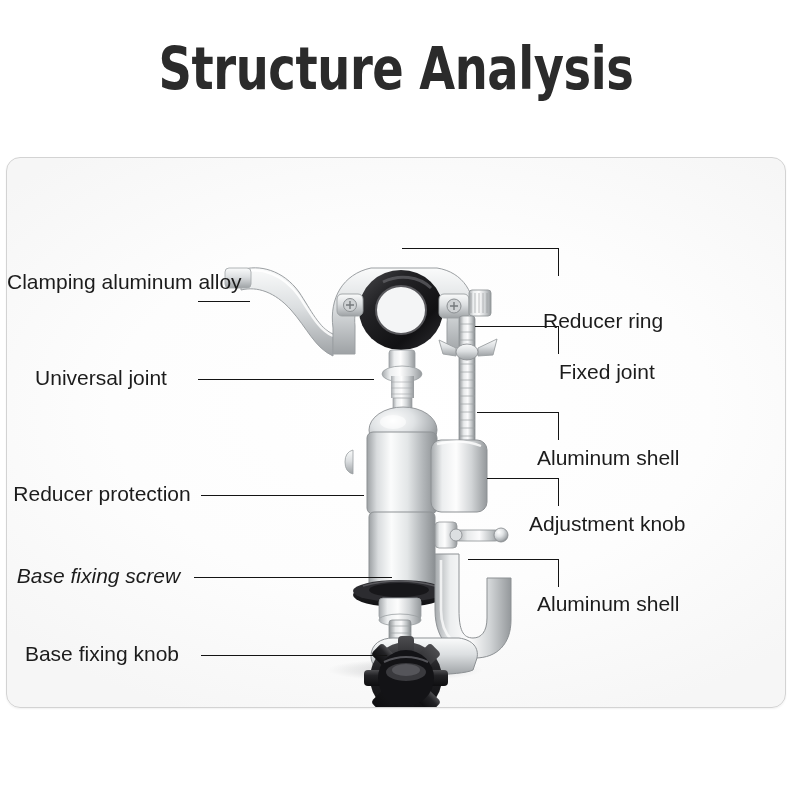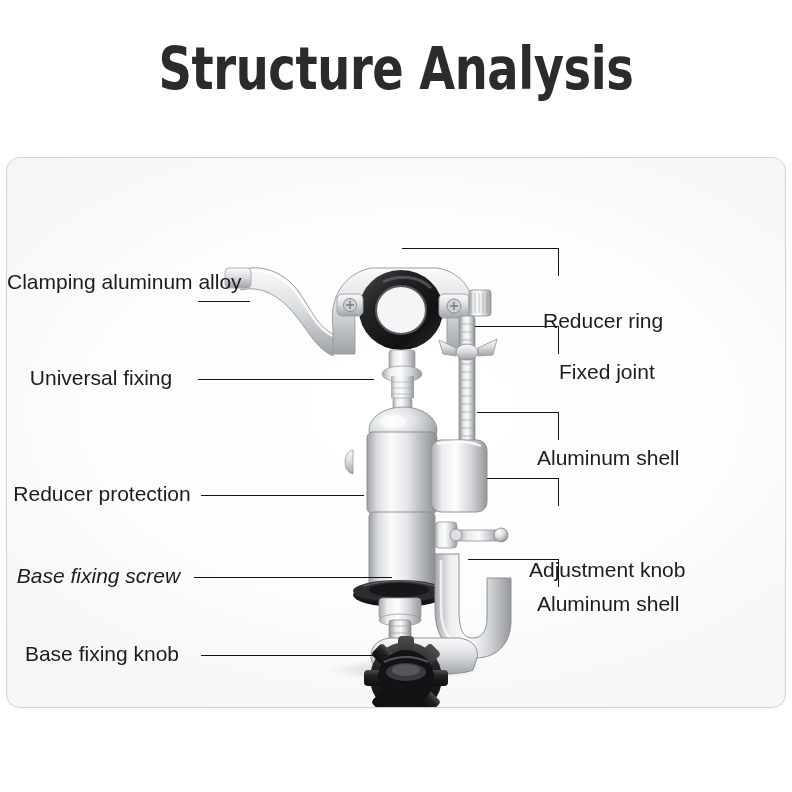--- a/index.html
+++ b/index.html
@@ -301,31 +301,31 @@
   <div class="leader-v" style="left:551px; top:254px; height:28px;"></div>
 
   <div class="leader-h" style="left:480px; top:320px; width:72px;"></div>
   <div class="leader-v" style="left:551px; top:320px; height:28px;"></div>
 
   <div class="leader-h" style="left:461px; top:401px; width:91px;"></div>
   <div class="leader-v" style="left:551px; top:401px; height:28px;"></div>
 
   <div class="label left" style="left:0px; top:112px; width:188px;">Clamping aluminum alloy</div>
 
-  <div class="label left" style="left:0px; top:208px; width:188px;">Universal fixing</div>
+  <div class="label left" style="left:0px; top:208px; width:188px;">Universal joint</div>
 
   <div class="label left" style="left:0px; top:324px; width:190px;">Reducer protection</div>
 
   <div class="label left" style="left:0px; top:406px; width:183px;font-style:italic;">Base fixing screw</div>
 
   <div class="label left" style="left:0px; top:484px; width:190px;">Base fixing knob</div>
 
   <div class="label right" style="left:536px; top:124px; width:230px;margin-top:27px;">Reducer ring</div>
 
   <div class="label right" style="left:552px; top:202px; width:230px;">Fixed joint</div>
 
   <div class="label right" style="left:530px; top:288px; width:240px;">Aluminum shell</div>
 
-  <div class="label right" style="left:522px; top:354px; width:248px;margin-top:46px;">Adjustment knob</div>
+  <div class="label right" style="left:522px; top:354px; width:248px;">Adjustment knob</div>
 
   <div class="label right" style="left:530px; top:434px; width:240px;">Aluminum shell</div>
 
 </div>
 
 </body></html>

